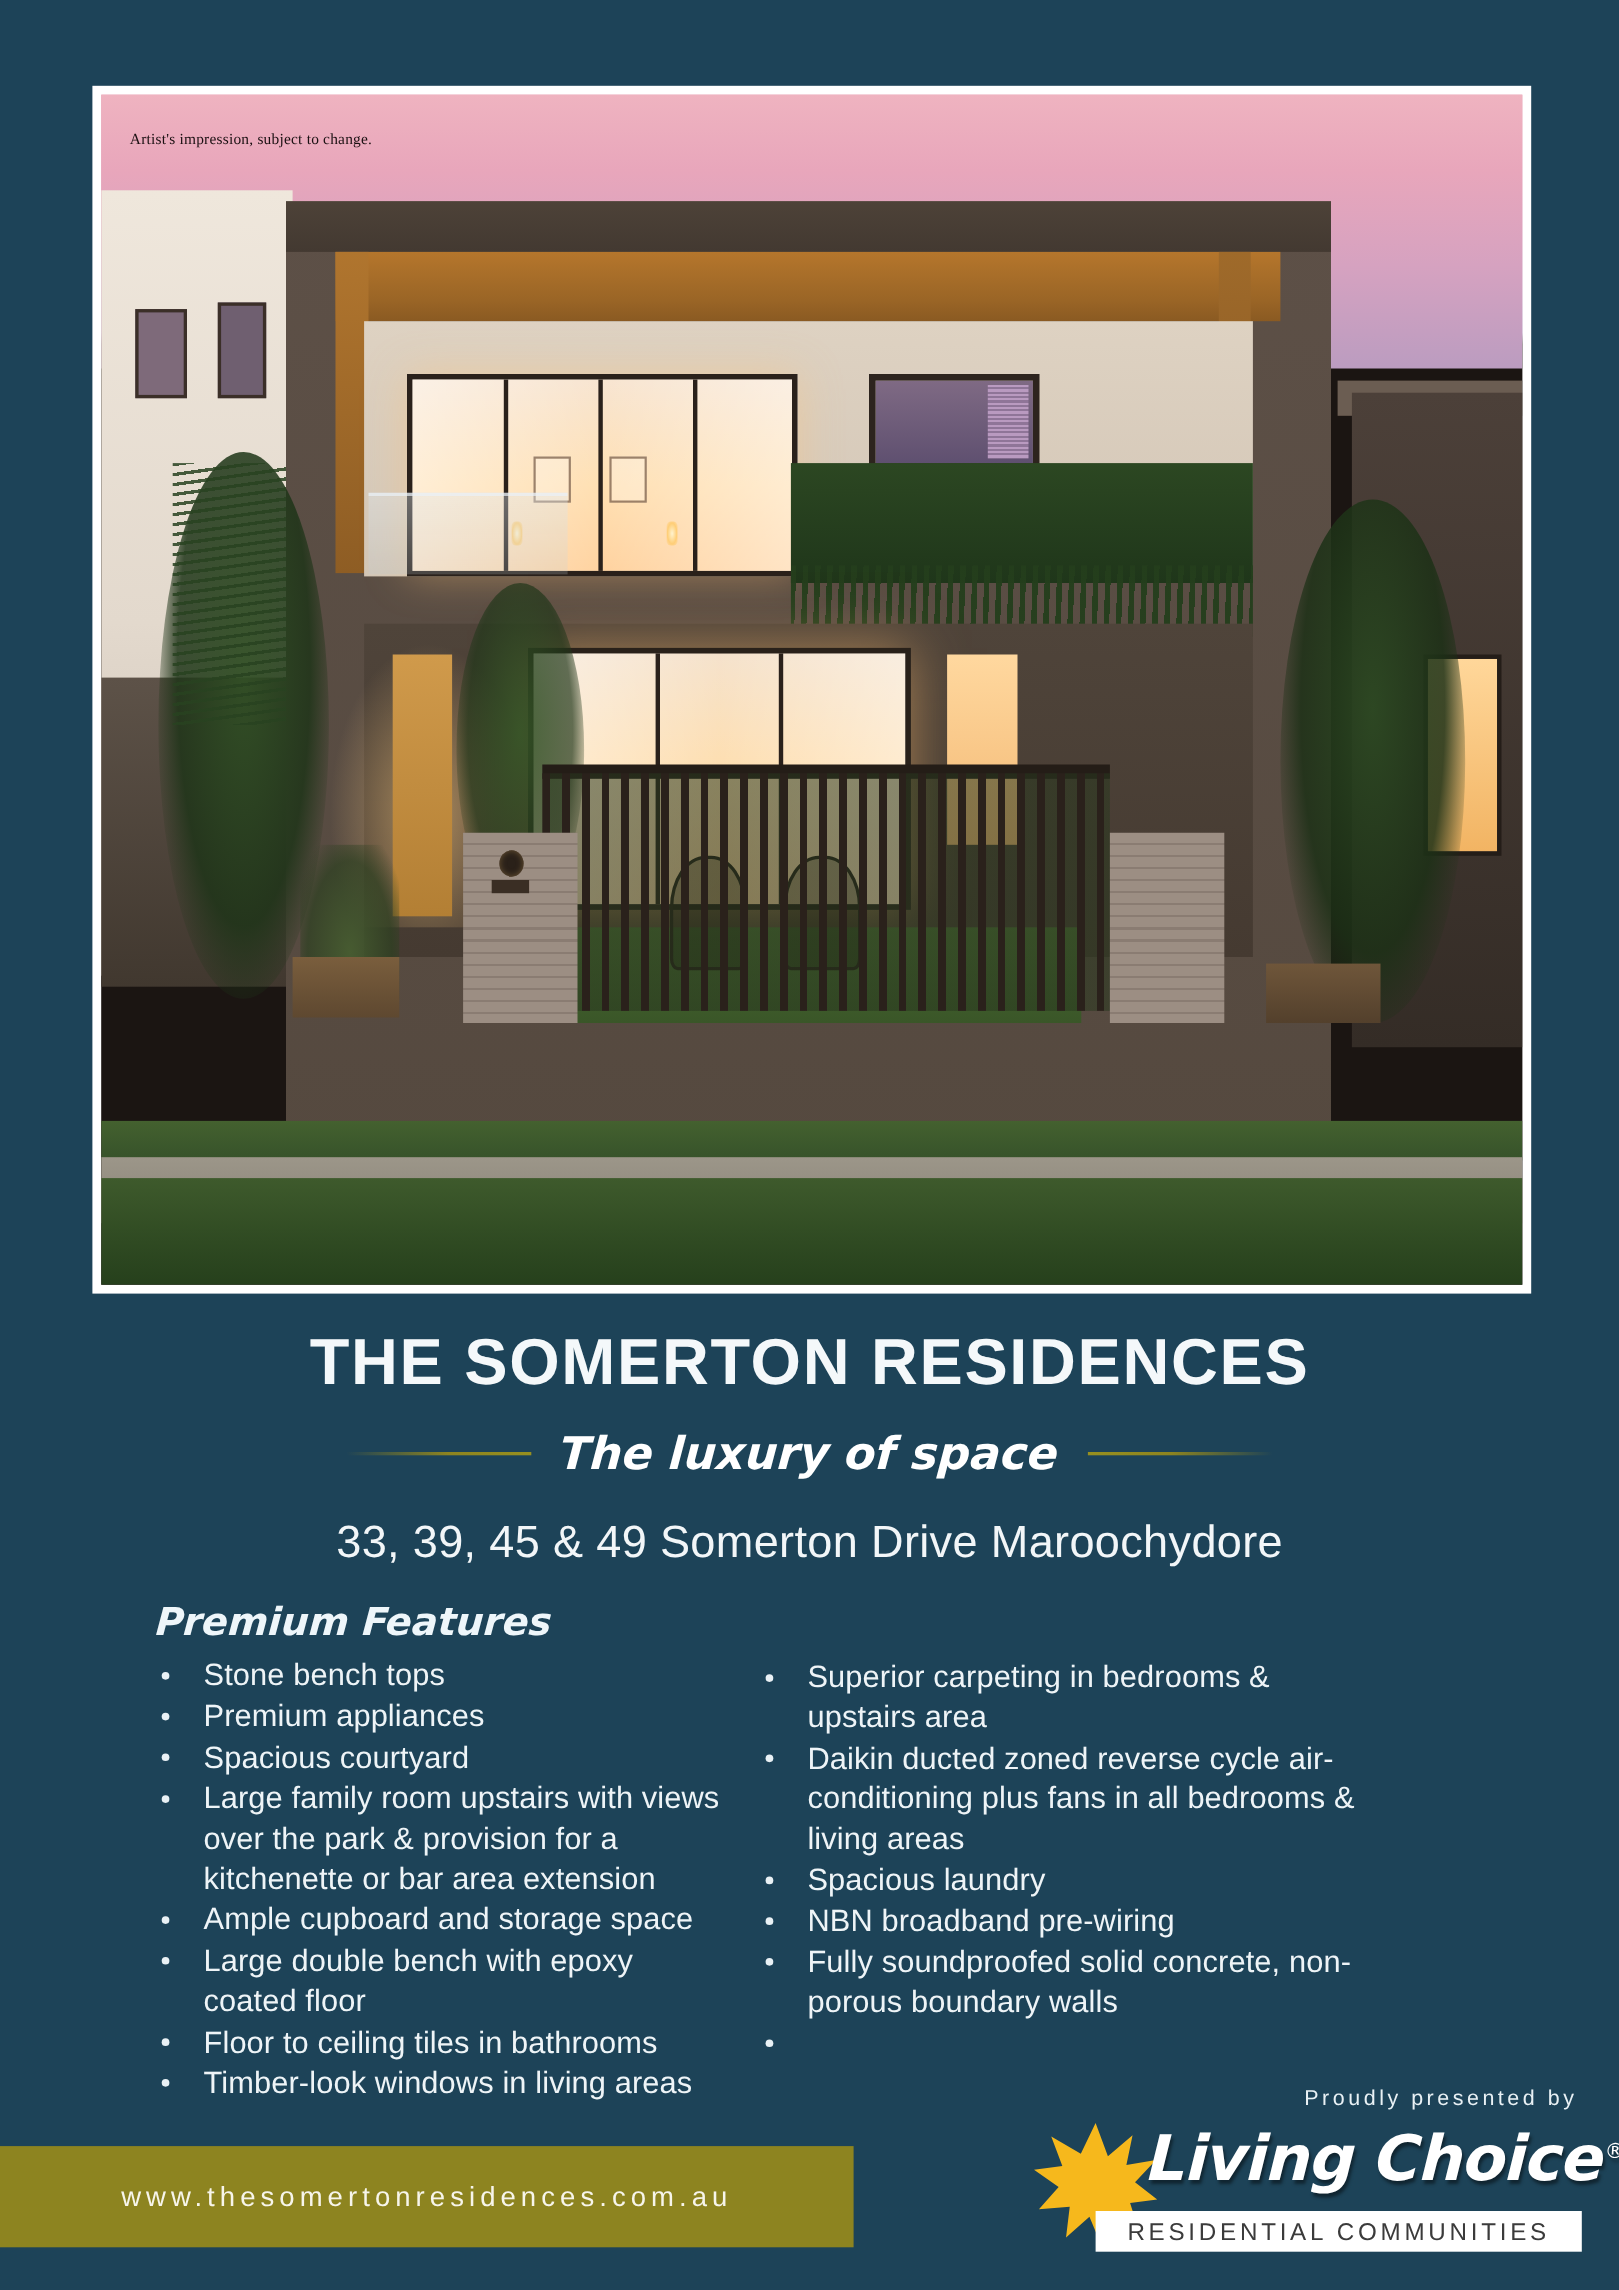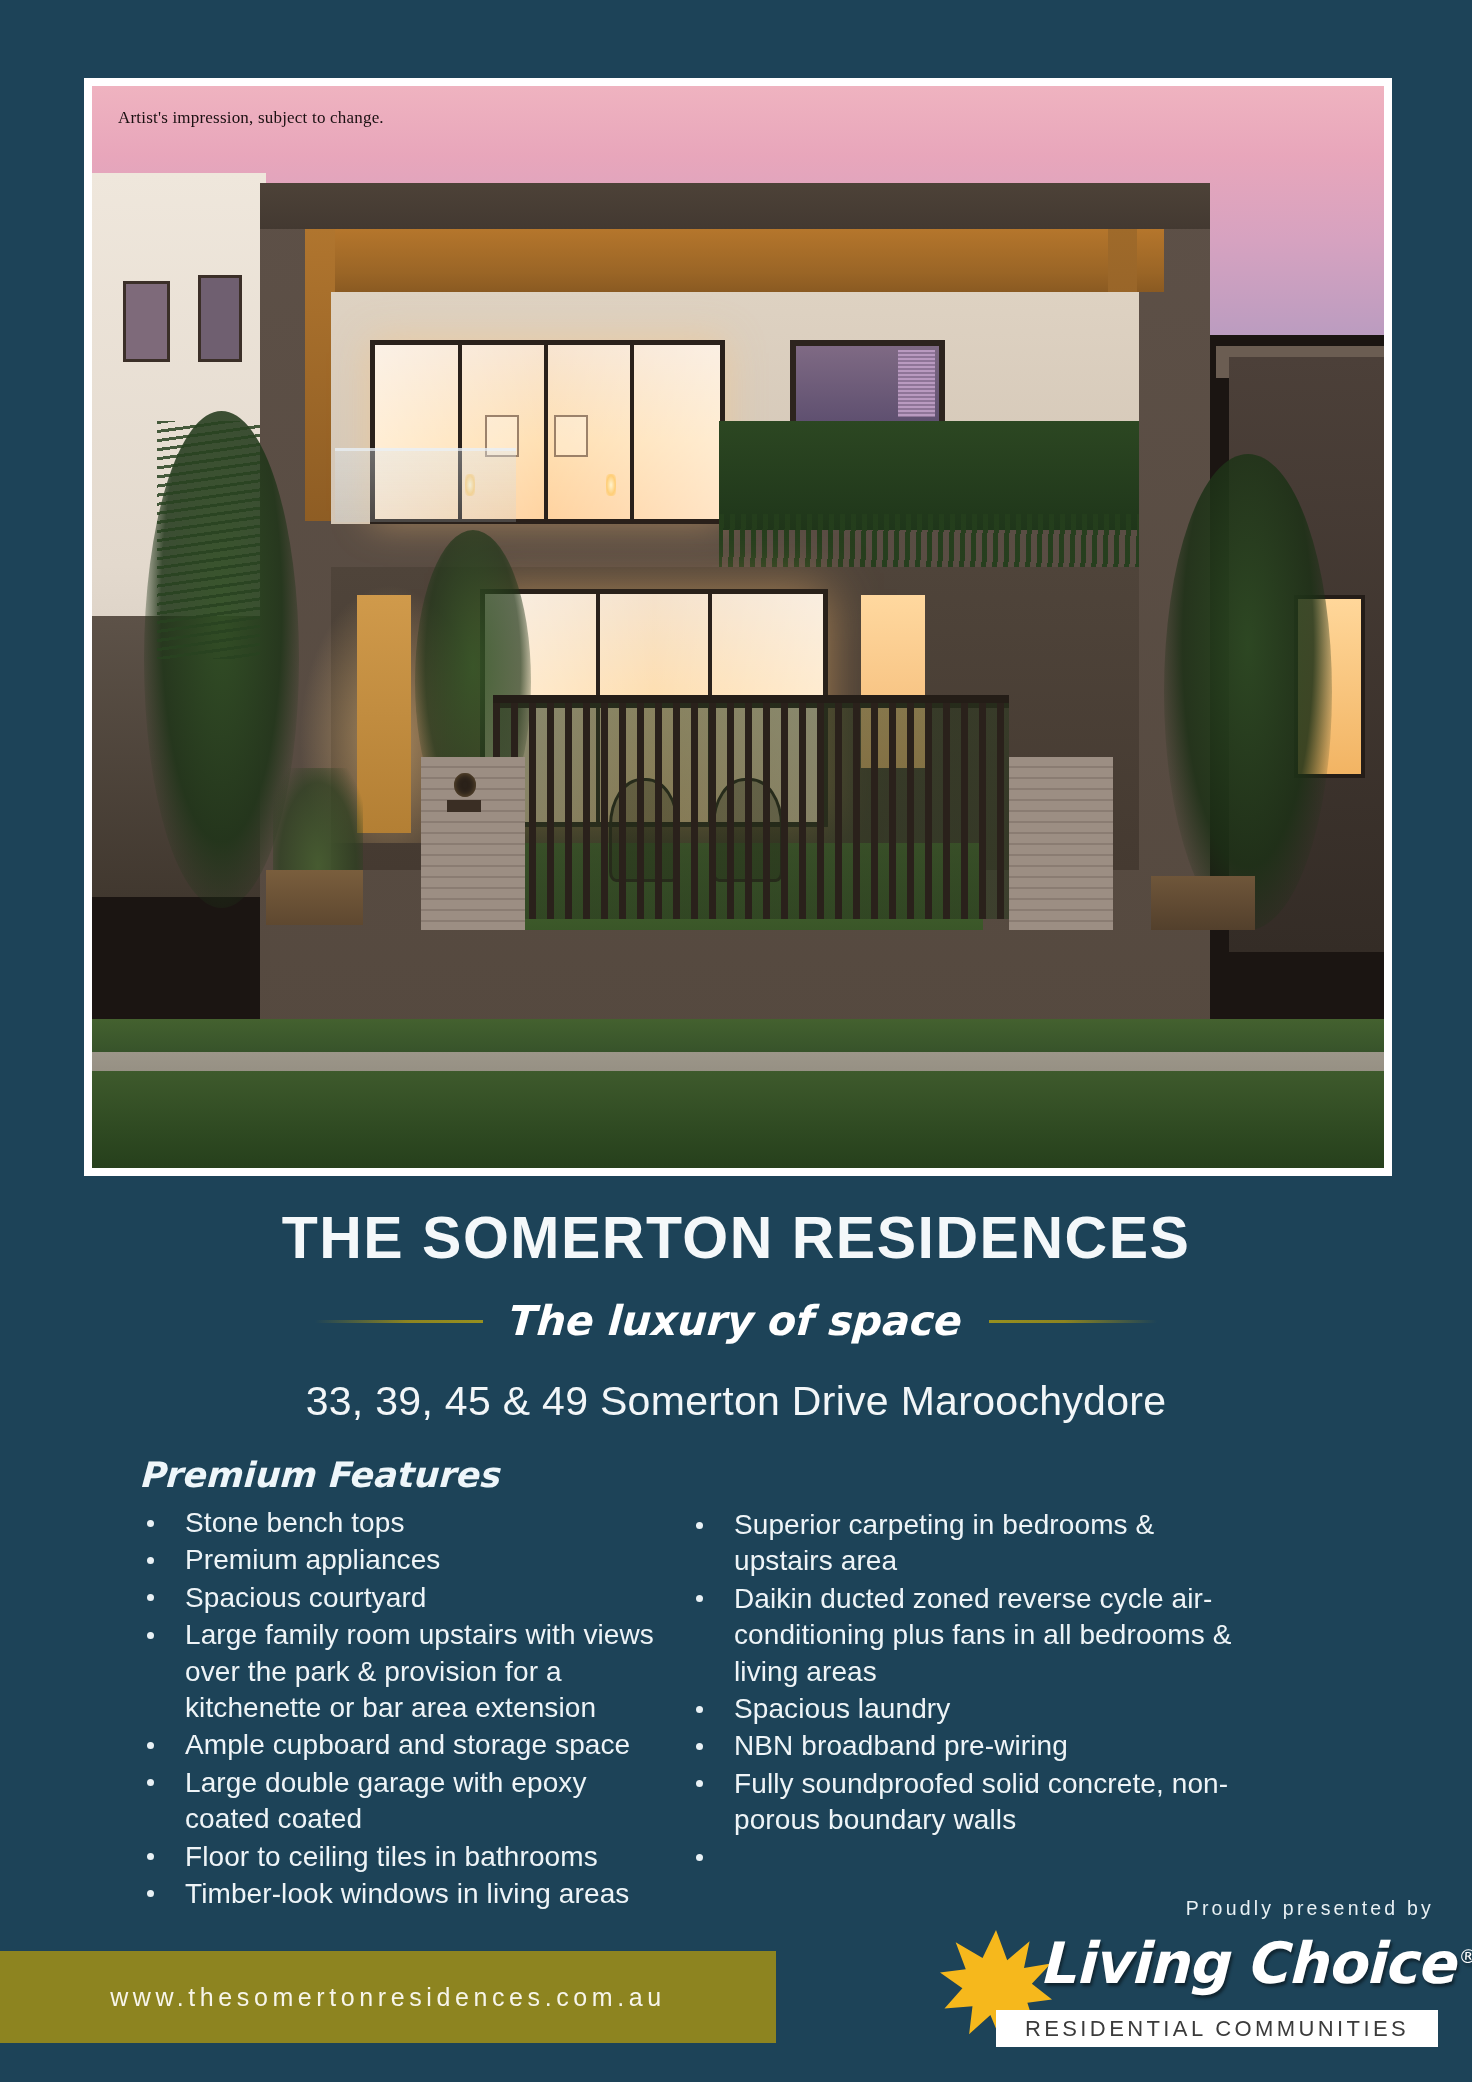--- a/index.html
+++ b/index.html
@@ -14,23 +14,23 @@
   
   .hero-frame{
     position:absolute;left:84px;top:78px;width:1308px;height:1098px;
     background:#ffffff;padding:8px;box-sizing:border-box;
   }
   .hero{
     position:relative;width:100%;height:100%;overflow:hidden;
     background:linear-gradient(180deg,#e7a3b6 0%,#dfa1bb 10%,#caa3c4 17%,#b59cc0 20%,#1b1512 21%);
   }
   .disclaimer{
-    position:absolute;left:26px;top:22px;z-index:40;
+    position:absolute;left:26px;top:34px;z-index:40;
     font-family:"Liberation Serif", serif;
-    font-size:17px;color:#1b1012;letter-spacing:.2px;
+    font-size:14px;color:#1b1012;letter-spacing:.2px;
   }
 
   
   .sky{position:absolute;left:0;top:0;width:100%;height:23%;
     background:linear-gradient(180deg,#efb3c0 0%,#e8a6bb 28%,#d6a2c0 62%,#bb9cc0 100%);}
 
   
   .grass{position:absolute;left:0;bottom:0;width:100%;height:9%;
     background:linear-gradient(180deg,#3e5a2c 0%,#2f4a22 60%,#26401c 100%);}
   .footpath{position:absolute;left:0;bottom:5.2%;width:100%;height:5.5%;
@@ -334,21 +334,21 @@
 <div class="feat-head">Premium Features</div>
 
 <div class="cols">
   <div class="col col-left">
     <ul class="flist">
       <li><span class="bul"></span><span>Stone bench tops</span></li>
       <li><span class="bul"></span><span>Premium appliances</span></li>
       <li><span class="bul"></span><span>Spacious courtyard</span></li>
       <li><span class="bul"></span><span>Large family room upstairs with views over the park &amp; provision for a kitchenette or bar area extension</span></li>
       <li><span class="bul"></span><span>Ample cupboard and storage space</span></li>
-      <li><span class="bul"></span><span>Large double garage with epoxy coated coated</span></li>
+      <li><span class="bul"></span><span>Large double bench with epoxy coated floor</span></li>
       <li><span class="bul"></span><span>Floor to ceiling tiles in bathrooms</span></li>
       <li><span class="bul"></span><span>Timber-look windows in living areas</span></li>
     </ul>
   </div>
 
   <div class="col col-right">
     <ul class="flist">
       <li><span class="bul"></span><span>Superior carpeting in bedrooms &amp; upstairs area</span></li>
       <li><span class="bul"></span><span>Daikin ducted zoned reverse cycle air-conditioning plus fans in all bedrooms &amp; living areas</span></li>
       <li><span class="bul"></span><span>Spacious laundry</span></li>

